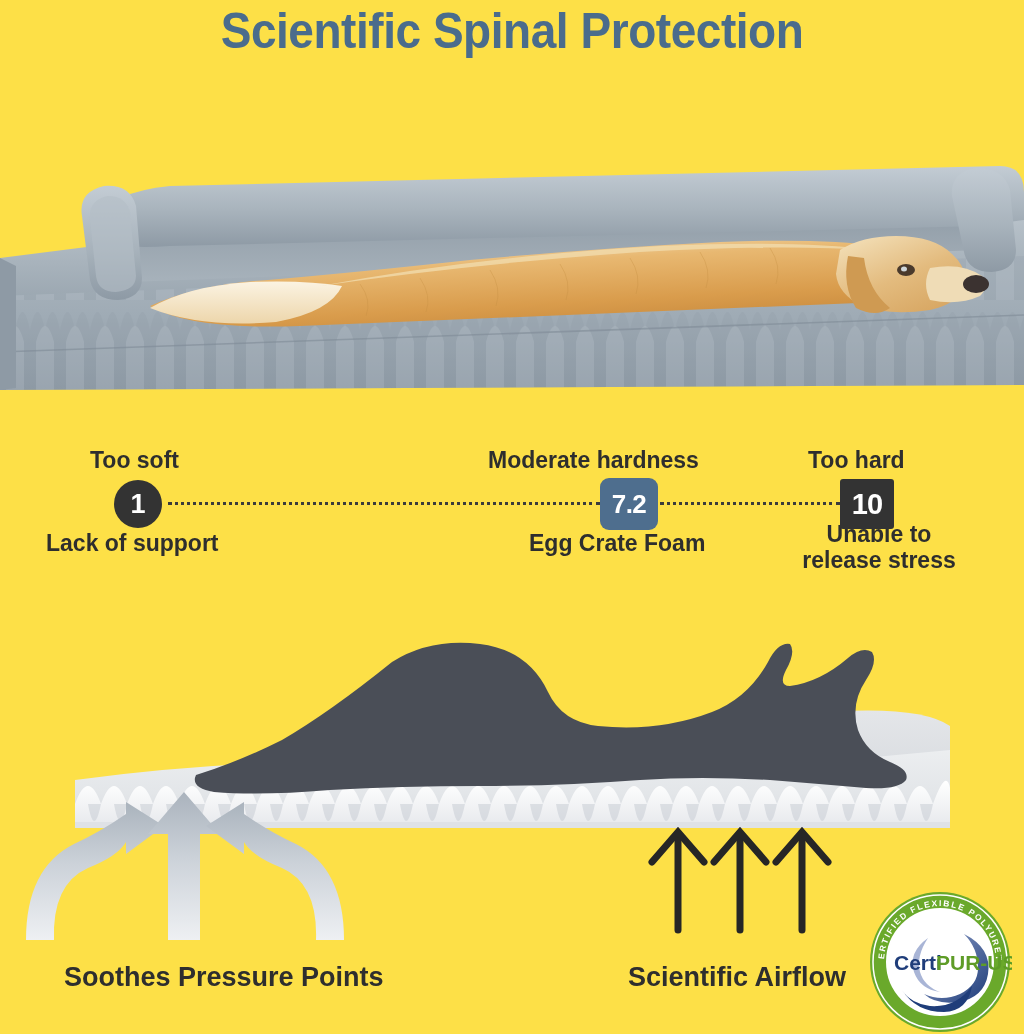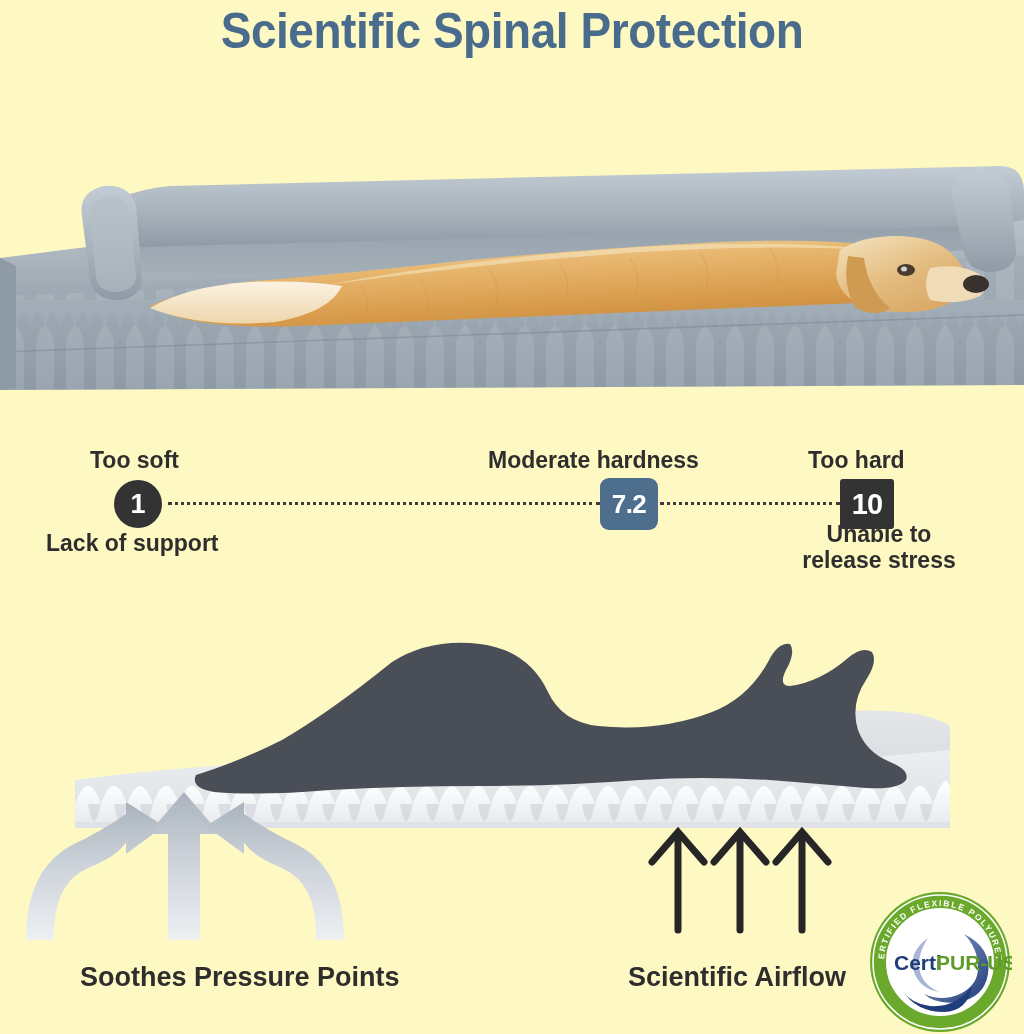--- a/index.html
+++ b/index.html
@@ -3,21 +3,21 @@
 <meta charset="utf-8">
 <title>Scientific Spinal Protection</title>
 <style>
   * { box-sizing: border-box; margin: 0; padding: 0; }
   html, body {
     width: 1024px; height: 1034px;
     background: #ffffff;
     font-family: "Liberation Sans", "DejaVu Sans", sans-serif;
     overflow: hidden;
   }
-  .page { position: relative; width: 1024px; height: 1034px; background:#fef9c3; }
+  .page { position: relative; width: 1024px; height: 1034px; background:#fde047; }
 
   
   .title {
     position: absolute; top: 2px; left: 0; width: 1024px;
     text-align: center;
     font-size: 50px; font-weight: 700;
     letter-spacing: -0.5px;
     color: #4a6c8c;
     font-family: "Liberation Sans", sans-serif;
     transform: scaleX(0.92);
@@ -82,21 +82,21 @@
 
   
   .diagram { position: absolute; top: 600px; left: 0; width: 1024px; height: 340px; }
   .diagram svg { display: block; }
 
   
   .cap {
     position: absolute; font-size: 27px; font-weight: 700; color: #2e2e2e;
     white-space: nowrap;
   }
-  .cap-left  { left: 80px;  top: 962px; }
+  .cap-left  { left: 64px;  top: 962px; }
   .cap-right { left: 628px; top: 962px; }
 
   
   .logo { position: absolute; left: 868px; top: 890px; width: 144px; height: 144px; }
   .logo svg { display: block; }
 </style>
 </head>
 <body>
 
 <div class="page">
@@ -195,20 +195,21 @@
       <path d="M848,156 Q842,186 856,208 Q876,218 890,208 Q868,190 864,158 Z" fill="#cf9a52"></path>
     </svg>
   </div>
 
   <div class="scale">
     <div class="lbl-top lt-soft">Too soft</div>
     <div class="lbl-top lt-mod">Moderate hardness</div>
     <div class="lbl-top lt-hard">Too hard</div>
 
     <div class="lbl-bot lb-soft">Lack of support</div>
+    <div class="lbl-bot lb-mod">Egg Crate Foam</div>
     <div class="lbl-bot lb-hard">
       <span>Unable to</span><br>
       <span>release stress</span>
     </div>
   </div>
 
   <div class="dotline-seg seg-a"></div>
   <div class="dotline-seg seg-b"></div>
 
   <div class="badge-1">1</div>

